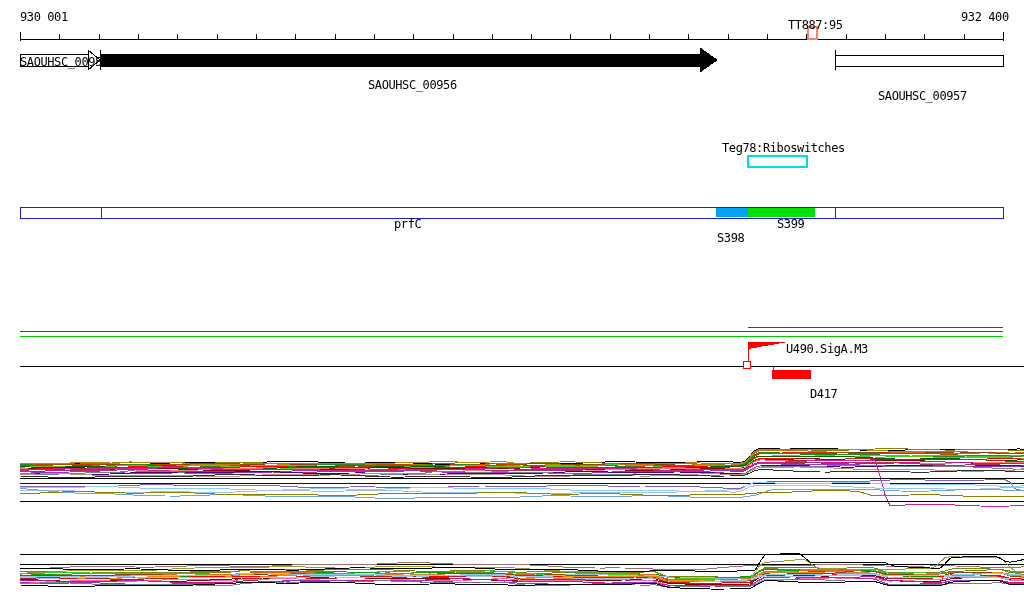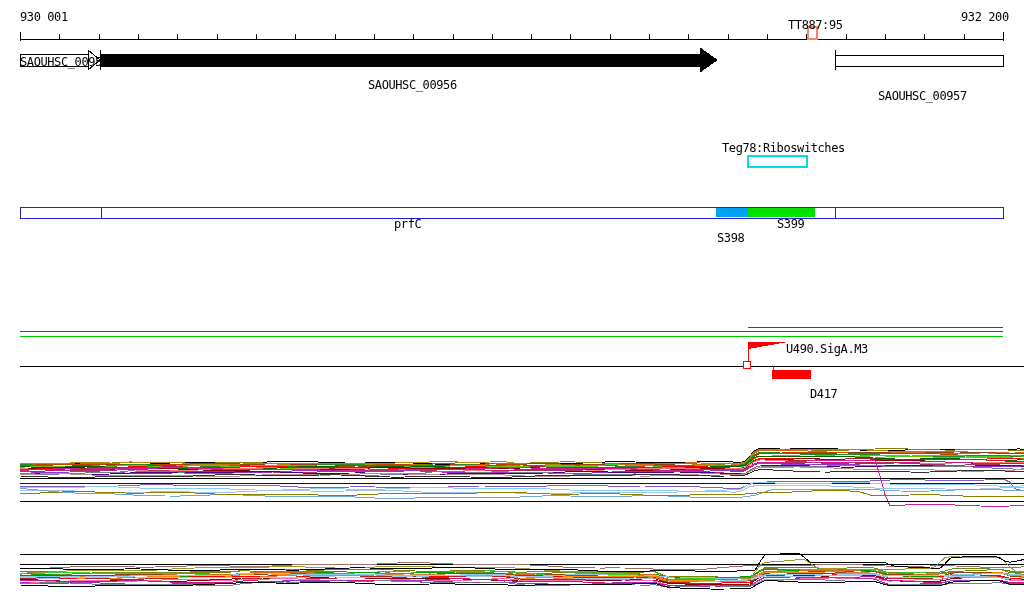--- a/index.html
+++ b/index.html
@@ -126,21 +126,21 @@
         <polyline points="20,577.7 25,577.8 30,577.9 35,578.0 40,578.1 45,578.1 50,578.1 55,578.1 60,578.0 65,577.8 70,577.7 75,577.5 80,577.2 85,577.0 90,576.8 95,576.6 100,576.5 105,576.4 110,576.4 115,576.4 120,576.5 125,576.7 130,576.8 135,577.0 140,577.2 145,577.4 150,577.6 155,577.7 160,577.8 165,577.9 170,577.9 175,577.8 180,577.8 185,577.7 190,577.6 195,577.5 200,577.4 205,577.4 210,577.4 215,577.4 220,577.5 225,577.7 230,577.9 235,577.6 240,577.4 245,577.1 250,577.3 255,577.5 260,577.7 265,577.8 270,577.9 275,577.9 280,577.9 285,577.8 290,577.6 295,577.5 300,577.3 305,577.2 310,577.0 315,576.9 320,576.9 325,576.9 330,576.9 335,577.0 340,577.1 345,577.2 350,577.3 355,577.4 360,577.5 365,577.6 370,577.6 375,577.6 380,577.5 385,577.3 390,577.1 395,576.9 400,576.7 405,576.4 410,576.2 415,575.9 420,575.7 425,575.6 430,575.5 435,575.5 440,575.5 445,575.5 450,575.6 455,575.7 460,575.9 465,576.0 470,576.1 475,576.1 480,576.2 485,576.1 490,576.1 495,575.9 500,575.8 505,575.6 510,576.0 515,576.3 520,576.7 525,576.6 530,576.5 535,576.6 540,576.6 545,576.7 550,576.9 555,577.1 560,577.3 565,577.6 570,577.8 575,578.1 580,578.2 585,578.4 590,578.5 595,578.5 600,578.5 605,578.5 610,578.4 615,578.3 620,578.2 625,578.1 630,578.1 635,578.0 640,578.1 645,578.1 650,578.2 655,578.4 660,579.3 665,580.3 670,581.0 675,581.2 680,581.3 685,581.5 690,581.6 695,581.6 700,581.6 705,581.5 710,581.4 715,581.2 720,581.0 725,580.8 730,580.6 735,580.4 740,580.2 745,580.1 750,580.0 755,578.5 760,577.1 765,576.0 770,576.1 775,576.2 780,576.3 785,576.4 790,576.4 795,576.4 800,576.4 805,576.3 810,576.2 815,576.0 820,575.8 825,575.6 830,575.3 835,575.1 840,574.9 845,574.7 850,574.6 855,574.5 860,574.5 865,574.5 870,574.6 875,574.9 880,575.8 885,576.6 890,577.3 895,577.4 900,577.5 905,577.6 910,577.7 915,577.7 920,577.7 925,577.6 930,577.5 935,577.4 940,577.3 945,576.9 950,576.3 955,576.1 960,576.1 965,576.2 970,576.3 975,576.5 980,576.7 985,576.9 990,577.2 995,577.4 1000,577.7 1005,578.4 1010,579.0 1015,579.1 1020,579.2 1024,578.0" fill="none" stroke="#a8c4ec" stroke-width="1"></polyline>
         <polyline points="20,583.5 25,583.4 30,583.3 35,583.2 40,583.0 45,582.9 50,582.9 55,582.8 60,582.8 65,582.9 70,583.0 75,583.2 80,583.4 85,583.6 90,583.9 95,584.2 100,584.4 105,584.6 110,584.8 115,584.9 120,584.9 125,585.0 130,584.9 135,584.8 140,584.7 145,584.6 150,584.5 155,584.4 160,584.3 165,584.3 170,584.3 175,584.4 180,584.5 185,584.6 190,584.8 195,585.0 200,585.1 205,585.3 210,585.4 215,585.5 220,585.5 225,585.5 230,585.4 235,584.7 240,584.0 245,583.3 250,583.1 255,582.8 260,582.6 265,582.4 270,582.2 275,582.1 280,582.1 285,582.0 290,582.1 295,582.1 300,582.2 305,582.3 310,582.4 315,582.5 320,582.5 325,582.5 330,582.5 335,582.4 340,582.3 345,582.1 350,581.9 355,581.7 360,581.5 365,581.3 370,581.1 375,581.0 380,580.9 385,580.9 390,581.0 395,581.1 400,581.2 405,581.4 410,581.6 415,581.8 420,582.0 425,582.2 430,582.3 435,582.4 440,582.5 445,582.5 450,582.4 455,582.4 460,582.3 465,582.2 470,582.1 475,582.0 480,582.0 485,582.0 490,582.0 495,582.2 500,582.3 505,582.5 510,583.2 515,584.0 520,584.7 525,585.0 530,585.2 535,585.3 540,585.4 545,585.5 550,585.5 555,585.4 560,585.3 565,585.2 570,585.0 575,584.8 580,584.7 585,584.5 590,584.4 595,584.4 600,584.3 605,584.4 610,584.4 615,584.5 620,584.6 625,584.8 630,584.9 635,585.0 640,585.0 645,585.0 650,585.0 655,584.9 660,585.9 665,586.8 670,587.3 675,587.0 680,586.8 685,586.5 690,586.3 695,586.1 700,586.0 705,585.9 710,585.9 715,585.9 720,586.0 725,586.1 730,586.2 735,586.3 740,586.4 745,586.5 750,586.6 755,584.5 760,582.3 765,580.5 770,580.4 775,580.3 780,580.1 785,580.0 790,579.8 795,579.7 800,579.6 805,579.6 810,579.6 815,579.7 820,579.8 825,580.0 830,580.2 835,580.5 840,580.7 845,581.0 850,581.2 855,581.4 860,581.5 865,581.6 870,581.7 875,581.9 880,582.9 885,583.9 890,584.4 895,584.3 900,584.2 905,584.2 910,584.1 915,584.1 920,584.2 925,584.3 930,584.4 935,584.6 940,584.8 945,584.4 950,583.6 955,583.4 960,583.5 965,583.6 970,583.6 975,583.5 980,583.5 985,583.3 990,583.1 995,582.9 1000,582.7 1005,583.5 1010,584.3 1015,584.1 1020,584.0 1024,584.0" fill="none" stroke="#708090" stroke-width="1"></polyline>
         <polyline points="20,585.0 25,585.1 30,585.3 35,585.5 40,585.7 45,585.9 50,586.1 55,586.3 60,586.5 65,586.6 70,586.6 75,586.6 80,586.5 85,586.4 90,586.2 95,586.0 100,585.8 105,585.6 110,585.4 115,585.3 120,585.2 125,585.1 130,585.1 135,585.1 140,585.2 145,585.3 150,585.4 155,585.5 160,585.5 165,585.6 170,585.6 175,585.6 180,585.5 185,585.3 190,585.2 195,584.9 200,584.7 205,584.5 210,584.2 215,584.0 220,583.8 225,583.7 230,583.6 235,583.1 240,582.6 245,582.2 250,582.3 255,582.5 260,582.6 265,582.8 270,582.9 275,583.0 280,583.1 285,583.1 290,583.1 295,583.1 300,583.0 305,582.9 310,582.7 315,582.6 320,582.5 325,582.4 330,582.4 335,582.4 340,582.5 345,582.6 350,582.8 355,583.0 360,583.3 365,583.5 370,583.8 375,584.0 380,584.2 385,584.4 390,584.5 395,584.6 400,584.6 405,584.5 410,584.4 415,584.3 420,584.2 425,584.1 430,584.0 435,583.9 440,583.9 445,583.9 450,583.9 455,584.0 460,584.2 465,584.3 470,584.5 475,584.6 480,584.8 485,584.9 490,584.9 495,584.9 500,584.9 505,584.8 510,585.1 515,585.4 520,585.7 525,585.5 530,585.2 535,585.0 540,584.8 545,584.6 550,584.5 555,584.4 560,584.4 565,584.5 570,584.5 575,584.6 580,584.7 585,584.8 590,584.9 595,584.9 600,584.9 605,584.9 610,584.8 615,584.7 620,584.5 625,584.3 630,584.1 635,583.9 640,583.7 645,583.6 650,583.5 655,583.4 660,585.0 665,586.6 670,587.6 675,587.8 680,588.0 685,588.2 690,588.4 695,588.6 700,588.8 705,588.9 710,589.0 715,589.1 720,589.1 725,589.0 730,589.0 735,588.9 740,588.8 745,588.7 750,588.6 755,585.7 760,582.9 765,580.7 770,580.8 775,580.9 780,581.1 785,581.4 790,581.6 795,581.8 800,582.1 805,582.2 810,582.4 815,582.5 820,582.5 825,582.5 830,582.4 835,582.3 840,582.2 845,582.0 850,581.8 855,581.6 860,581.5 865,581.4 870,581.3 875,581.6 880,583.0 885,584.5 890,585.5 895,585.6 900,585.7 905,585.8 910,585.9 915,585.9 920,585.9 925,585.8 930,585.7 935,585.6 940,585.4 945,584.2 950,582.5 955,581.6 960,581.4 965,581.2 970,581.0 975,580.9 980,580.8 985,580.8 990,580.8 995,580.9 1000,581.0 1005,582.6 1010,584.3 1015,584.4 1020,584.5 1024,585.0" fill="none" stroke="#000000" stroke-width="1"></polyline>
         <polyline points="20,573.2 25,573.1 30,572.9 35,572.7 40,572.5 45,572.2 50,571.9 55,571.6 60,571.4 65,571.1 70,570.9 75,570.7 80,570.6 85,570.6 90,570.5 95,570.6 100,570.6 105,570.7 110,570.8 115,570.9 120,570.9 125,570.9 130,570.9 135,570.8 140,570.7 145,570.5 150,570.3 155,570.1 160,569.9 165,569.5 170,569.1 175,568.8 180,568.5 185,568.3 190,568.1 195,568.0 200,567.9 205,567.9 210,567.9 215,567.9 220,567.8 225,567.8 230,567.7 235,567.6 240,567.4 245,567.5 250,567.4 255,567.3 260,567.2 265,567.1 270,567.0 275,566.9 280,566.8 285,566.7 290,566.7 295,566.8 300,566.9 305,567.0 310,567.2 315,567.4 320,567.5 325,567.7 330,567.9 335,568.0 340,568.0 345,568.0 350,568.0 355,567.8 360,567.7 365,567.5 370,567.2 375,567.0 380,566.8 385,566.6 390,566.4 395,566.2 400,566.1 405,566.1 410,566.1 415,566.1 420,566.2 425,566.4 430,566.7 435,567.0 440,567.2 445,567.4 450,567.5 455,567.6 460,567.7 465,567.7 470,567.6 475,567.6 480,567.5 485,567.5 490,567.4 495,567.4 500,567.5 505,567.6 510,567.8 515,568.0 520,568.3 525,568.6 530,569.0 535,569.4 540,569.7 545,570.1 550,570.5 555,570.8 560,571.0 565,571.3 570,571.4 575,571.6 580,571.7 585,571.8 590,571.9 595,572.0 600,572.2 605,572.4 610,572.7 615,573.0 620,573.4 625,573.8 630,574.2 635,574.7 640,575.2 645,576.3 650,577.3 655,578.4 660,579.3 665,580.3 670,581.2 675,581.2 680,581.2 685,581.2 690,581.1 695,581.1 700,581.0 705,581.0 710,580.9 715,581.0 720,581.0 725,581.1 730,581.3 735,581.5 740,581.7 745,581.9 750,579.2 755,572.2 760,565.2 765,562.2 770,562.0 775,561.7 780,561.3 785,560.9 790,560.5 795,560.0 800,559.5 805,559.8 810,563.1 815,566.5 820,568.5 825,568.5 830,568.6 835,568.7 840,568.8 845,569.0 850,569.2 855,569.4 860,569.6 865,569.7 870,569.8 875,569.8 880,569.8 885,569.7 890,569.6 895,569.4 900,569.2 905,569.0 910,568.9 915,568.7 920,568.5 925,568.5 930,568.4 935,566.6 940,562.1 945,557.6 950,556.8 955,556.9 960,557.0 965,557.1 970,557.2 975,557.3 980,557.4 985,557.4 990,557.4 995,557.3 1000,557.1 1005,562.1 1010,567.0 1015,571.0 1020,571.4 1024,572.0" fill="none" stroke="#9a9a30" stroke-width="1"></polyline>
         <polyline points="20,568.6 25,568.4 30,568.4 35,568.3 40,568.4 45,568.5 50,568.6 55,568.8 60,568.9 65,569.1 70,569.3 75,569.4 80,569.5 85,569.6 90,569.6 95,569.6 100,569.5 105,569.4 110,569.3 115,569.2 120,569.1 125,569.0 130,568.9 135,568.9 140,569.0 145,569.1 150,569.2 155,569.4 160,569.6 165,569.8 170,570.1 175,570.3 180,570.4 185,570.6 190,570.6 195,570.6 200,570.6 205,570.5 210,570.4 215,570.2 220,570.0 225,569.8 230,569.7 235,569.5 240,569.4 245,569.4 250,569.4 255,569.4 260,569.5 265,569.6 270,569.7 275,569.8 280,569.9 285,570.0 290,570.1 295,570.1 300,570.0 305,569.9 310,569.7 315,569.5 320,569.3 325,569.0 330,568.8 335,568.5 340,568.3 345,568.1 350,568.0 355,567.9 360,567.9 365,568.0 370,568.0 375,568.1 380,568.3 385,568.4 390,568.5 395,568.6 400,568.6 405,568.6 410,568.6 415,568.5 420,568.4 425,568.2 430,568.1 435,567.9 440,567.8 445,567.7 450,567.6 455,567.6 460,567.6 465,567.7 470,567.8 475,568.0 480,568.2 485,568.5 490,568.7 495,569.0 500,569.2 505,569.4 510,569.5 515,569.6 520,569.7 525,569.7 530,569.7 535,569.7 540,569.6 545,569.6 550,569.5 555,569.5 560,569.5 565,569.6 570,569.7 575,569.9 580,570.1 585,570.3 590,570.6 595,570.8 600,571.1 605,571.3 610,571.4 615,571.5 620,571.6 625,571.6 630,571.6 635,571.5 640,571.3 645,571.2 650,571.0 655,570.9 660,570.8 665,570.7 670,570.6 675,570.6 680,570.7 685,570.7 690,570.9 695,571.0 700,571.2 705,571.2 710,571.3 715,571.4 720,571.4 725,571.3 730,571.2 735,571.1 740,570.9 745,570.7 750,570.5 755,570.2 760,561.7 765,554.8 770,554.5 775,554.2 780,554.0 785,553.9 790,553.8 795,553.8 800,553.8 805,558.0 810,562.1 815,562.3 820,562.5 825,562.6 830,562.7 835,562.7 840,562.7 845,562.7 850,562.6 855,562.5 860,562.4 865,562.3 870,562.2 875,562.1 880,562.1 885,562.6 890,564.7 895,566.4 900,566.6 905,566.8 910,567.1 915,567.3 920,567.6 925,567.8 930,568.0 935,568.1 940,568.2 945,563.8 950,558.3 955,557.2 960,557.1 965,556.9 970,556.8 975,556.6 980,556.5 985,556.4 990,556.4 995,556.4 1000,558.2 1005,561.3 1010,562.1 1015,561.4 1020,560.6 1024,559.0" fill="none" stroke="#000000" stroke-width="1"></polyline>
       </g>
     </svg>
 
   <div class="lbl" style="left:20px;top:11px">930 001</div>
   <div class="lbl" style="left:788px;top:19px">TT887:95</div>
-  <div class="lbl" style="left:961px;top:11px">932 200</div>
+  <div class="lbl" style="left:961px;top:11px">932 400</div>
 
   <div class="lbl" style="left:20px;top:56px">SAOUHSC_00955</div>
   <div class="lbl" style="left:368px;top:79px">SAOUHSC_00956</div>
   <div class="lbl" style="left:878px;top:90px">SAOUHSC_00957</div>
 
   <div class="lbl" style="left:722px;top:142px">Teg78:Riboswitches</div>
 
   <div class="lbl" style="left:394px;top:218px">prfC</div>
   <div class="lbl" style="left:717px;top:232px">S398</div>
   <div class="lbl" style="left:777px;top:218px">S399</div>

